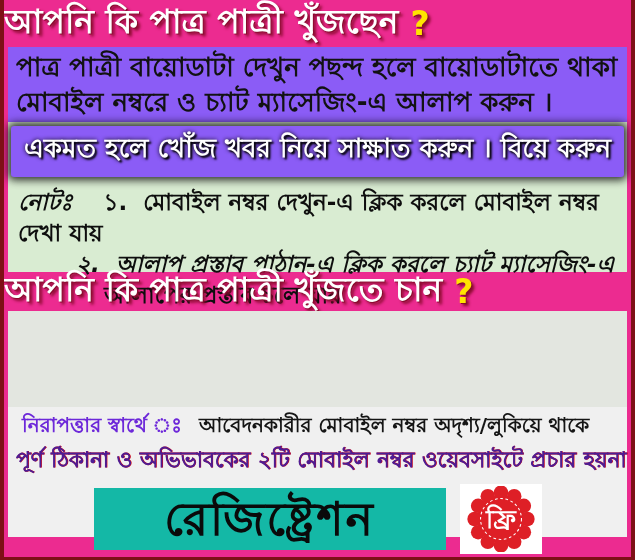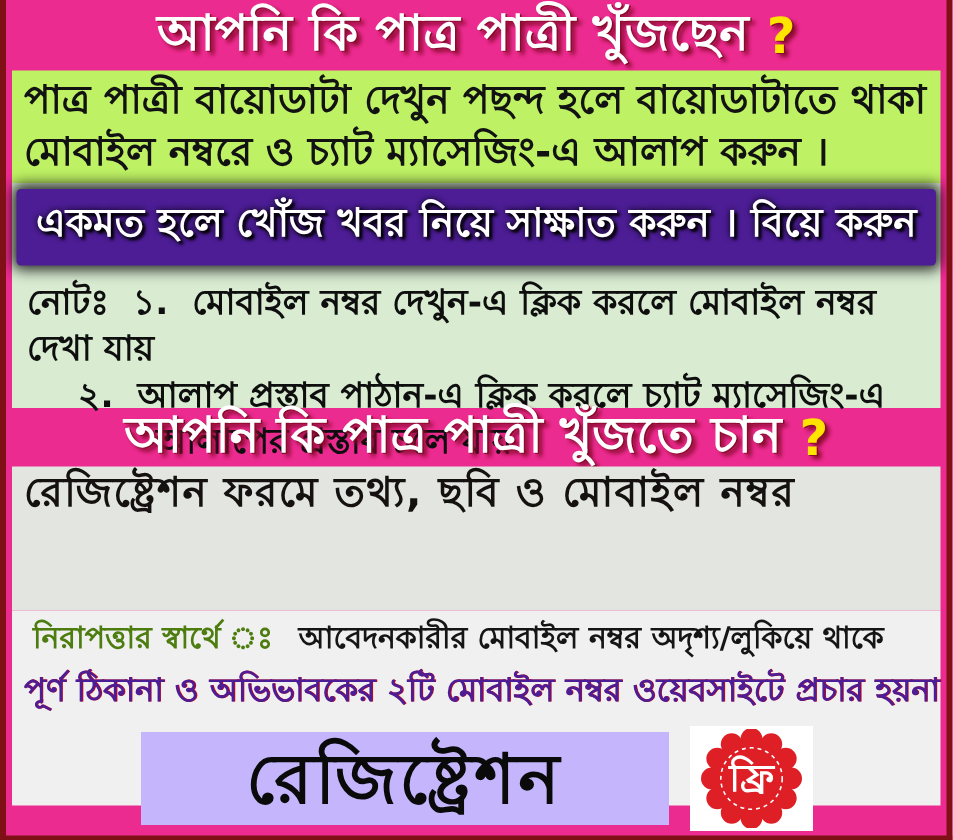--- a/index.html
+++ b/index.html
@@ -8,69 +8,69 @@
   .page {
     position:relative; width:635px; height:560px; box-sizing:border-box;
     background:#EC2B90;
     border-left:4px solid #7E1016; border-right:4px solid #7E1016; border-bottom:3px solid #7E1016;
     overflow:hidden;
     display:flex; flex-direction:column;
   }
 
   
   .headline {
-    height:47px; display:flex; align-items:center; justify-content:center;
+    height:47px; display:flex; align-items:center; justify-content:flex-start;
     color:#ffffff; font-size:33px; font-weight:bold;
     text-shadow:3px 3px 3px #8a0b2e, 1px 1px 0 #8a0b2e;
     white-space:nowrap;
   }
   .headline .qmark { color:#FFE400; margin-left:12px; }
 
   
   .box { margin:0 4px; box-sizing:border-box; }
   .intro-box {
-    background:#bef264; height:75px; padding:3px 8px 0 8px;
+    background:#8b5cf6; height:75px; padding:3px 8px 0 8px;
     color:#121212; font-size:26px; font-weight:bold; line-height:35px;
   }
 
   
   .green-box { background:#D9ECD2; height:150px; padding-top:4px; }
   .glow-bar {
-    margin:0 3px; background:#4c1d95; border-radius:3px;
+    margin:0 3px; background:#8b5cf6; border-radius:3px;
     box-shadow:0 0 9px 3px rgba(8,8,8,.85);
     color:#ffffff; font-size:26px; font-weight:bold; text-align:center;
     padding:2px 0 5px 0; white-space:nowrap;
     text-shadow:0 0 4px #000, 2px 2px 2px #000;
   }
   .notes { color:#0e0e0e; font-size:23px; font-weight:bold; margin-top:10px; line-height:31px; }
   .note-line1 { padding-left:10px; }
-  .note-label { margin-right:8px; }
+  .note-label { margin-right:23px;font-style:italic; }
   .note-num { margin-right:8px; }
-  .note-line2 { padding-left:44px; }
+  .note-line2 { padding-left:68px;font-style:italic; }
   .note-line3 { padding-left:96px; }
 
   
   .headline2 { height:39px; }
 
   
   .reginfo-box {
     background:#E3E6E0; height:96px; padding:2px 8px 0 8px;
     color:#141110; font-size:27px; font-weight:bold; line-height:32px; letter-spacing:1px;
   }
 
   
   .white-box { background:#F0F0F0; height:130px; padding-top:3px; }
   .sec-line1 { font-size:20px; font-weight:bold; color:#151515; padding-left:14px; white-space:nowrap; }
-  .sec-label { color:#4d7c0f; margin-right:10px; }
+  .sec-label { color:#6d28d9; margin-right:10px; }
   .sec-line2 { font-size:21.5px; font-weight:bold; color:#4c1d95; padding-left:8px; white-space:nowrap;
                text-shadow:0.4px 0 0 #E30000; }
 
   .register-row { display:flex; align-items:center; justify-content:center; margin-top:5px; gap:14px; }
   .register-button {
-    background:#c4b5fd; width:352px; height:62px; border:none; cursor:pointer;
+    background:#14b8a6; width:352px; height:62px; border:none; cursor:pointer;
     display:flex; align-items:center; justify-content:center;
     color:#0a0a0a; font-size:46px; font-weight:bold; font-family:inherit;
     letter-spacing:2px; line-height:1;
   }
   .free-badge { background:#ffffff; width:82px; height:70px; display:flex; align-items:center; justify-content:center; }
 
   
   .bottom-strip { flex:1; }
 </style>
 </head>
@@ -105,21 +105,20 @@
       </div>
     </div>
   </div>
 
   <div class="headline headline2">
     <span>আপনি কি পাত্র পাত্রী খুঁজতে চান</span>
     <span class="qmark">?</span>
   </div>
 
   <div class="box reginfo-box">
-    <div>রেজিষ্ট্রেশন ফরমে তথ্য, ছবি ও মোবাইল নম্বর</div>
   </div>
 
   <div class="box white-box">
     <div class="sec-line1">
       <span class="sec-label">নিরাপত্তার স্বার্থে ঃ</span>
       <span>আবেদনকারীর মোবাইল নম্বর অদৃশ্য/লুকিয়ে থাকে</span>
     </div>
     <div class="sec-line2">পূর্ণ ঠিকানা ও অভিভাবকের ২টি মোবাইল নম্বর ওয়েবসাইটে প্রচার হয়না</div>
 
     <div class="register-row">

